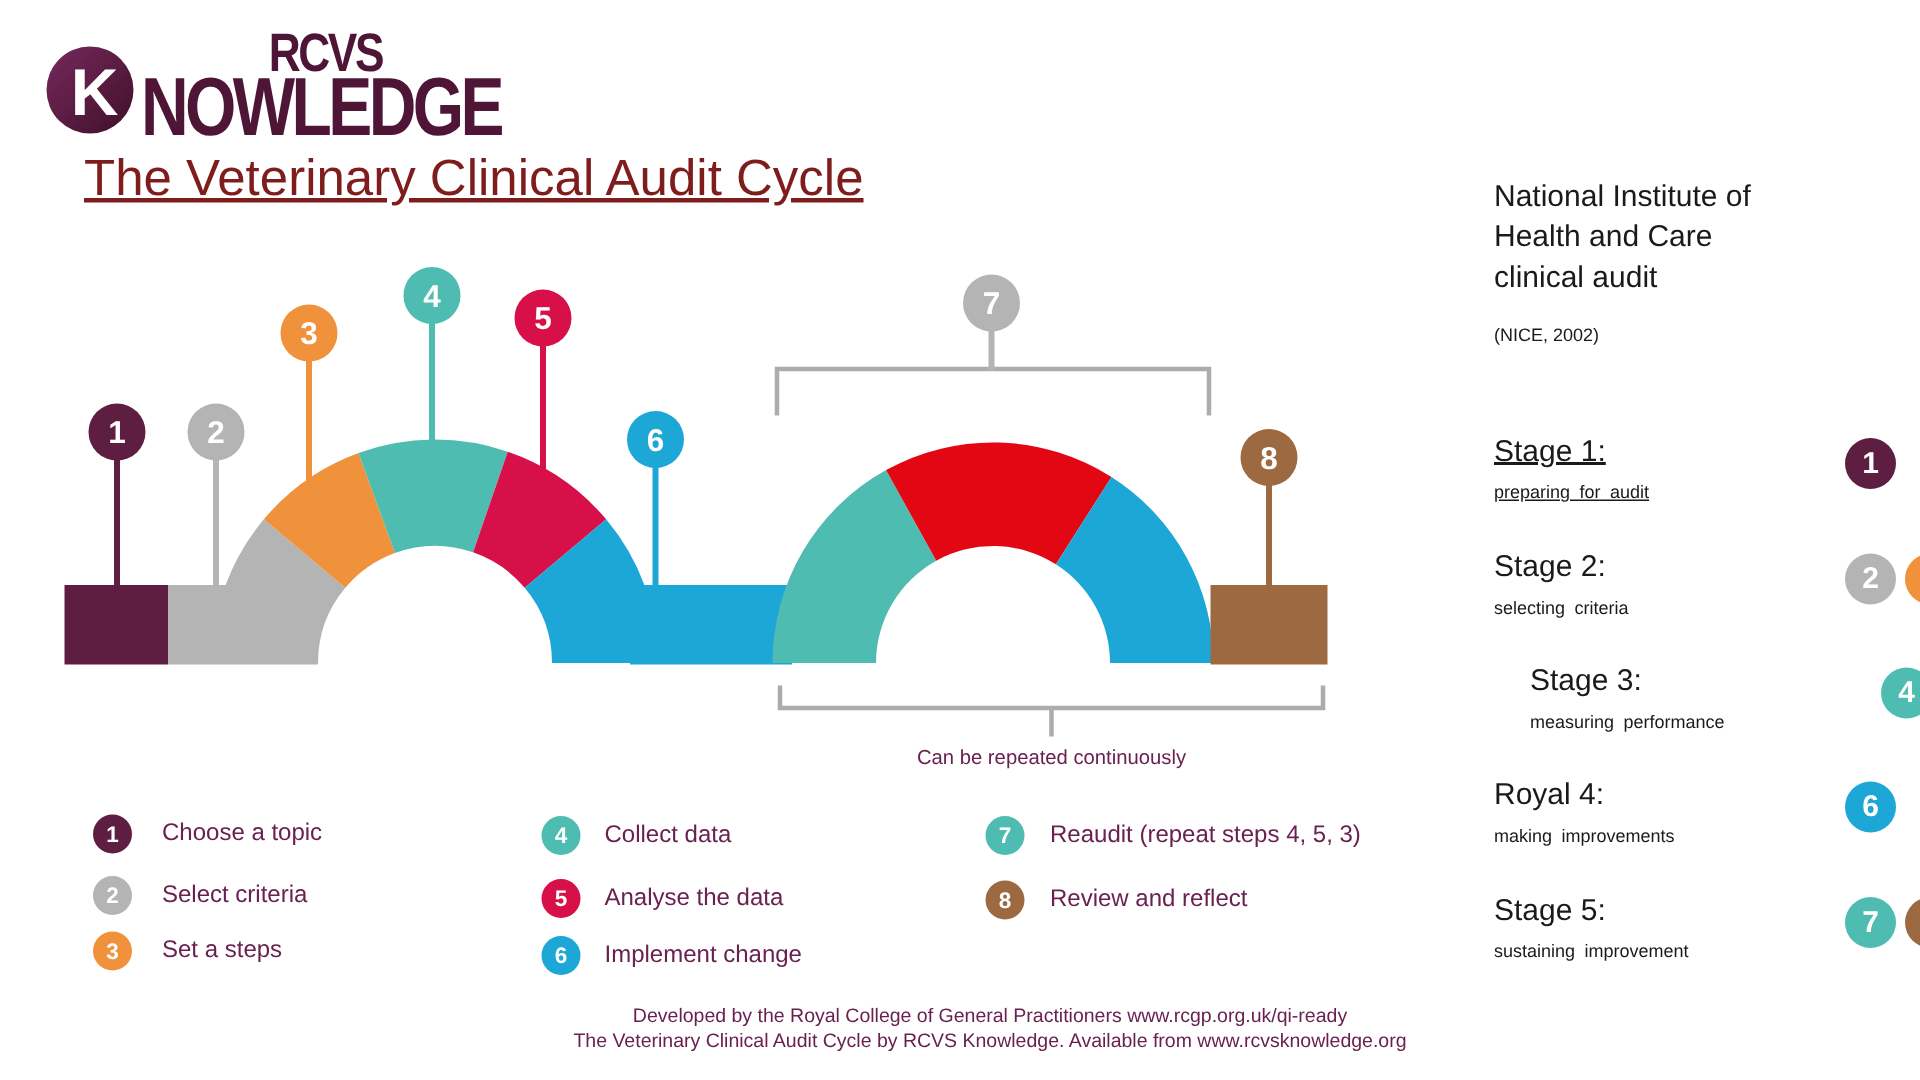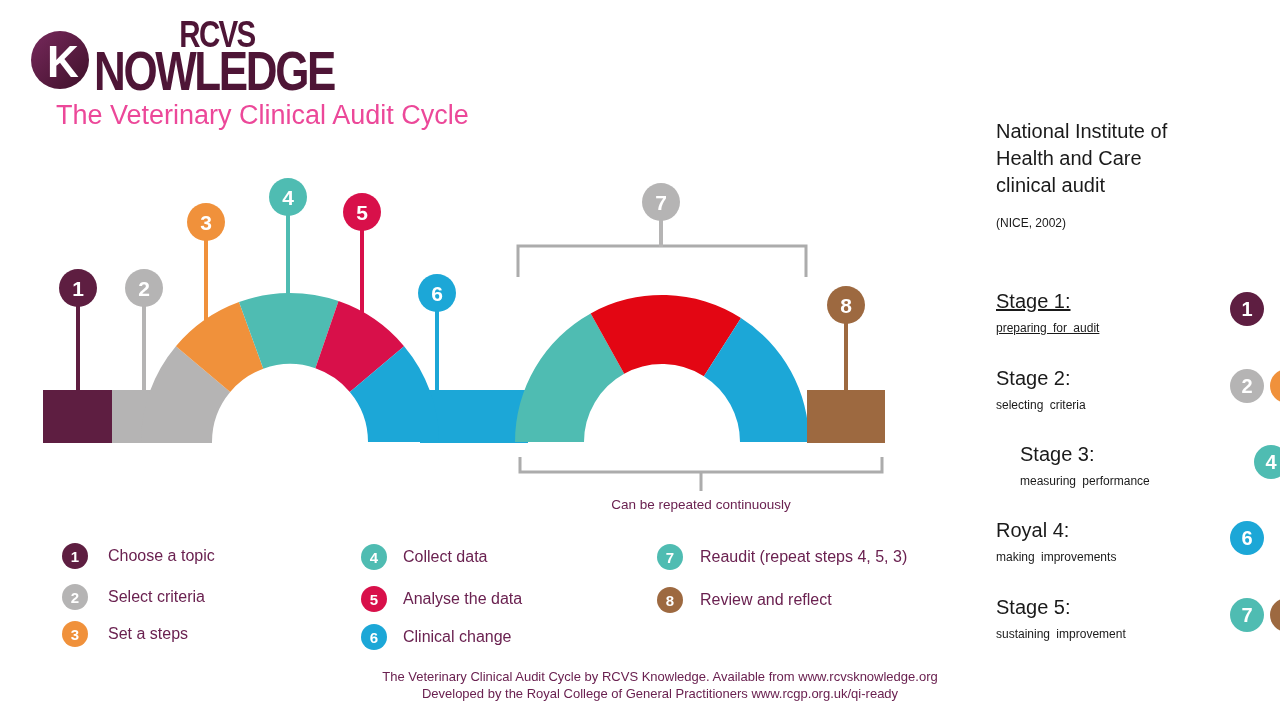--- a/index.html
+++ b/index.html
@@ -8,21 +8,21 @@
 
   
   #logo{position:absolute;left:30px;top:14px;display:flex;align-items:flex-start;}
   #logo-words{margin-left:2px;color:#4E1536;text-align:center;}
   #logo-rcvs{font-size:36px;font-weight:bold;letter-spacing:-2px;line-height:30px;
              transform:scaleX(.82);transform-origin:left bottom;margin-top:6px;}
   #logo-nowledge{font-size:55px;font-weight:bold;letter-spacing:-3px;line-height:46px;
              transform:scaleX(.80);transform-origin:left top;margin-top:-2px;}
 
   
-  #title{position:absolute;left:56px;top:100px;font-size:27px;color:#ec4899;}
+  #title{position:absolute;left:56px;top:100px;font-size:34px;color:#7f1d1d;text-decoration:underline;}
 
   
   #cycle-svg{position:absolute;left:0;top:0;}
 
   
   .badge{position:absolute;border-radius:50%;color:#fff;font-weight:bold;
          display:flex;align-items:center;justify-content:center;}
   .badge-sm{width:26px;height:26px;font-size:15px;}
   .badge-lg{width:34px;height:34px;font-size:20px;}
   .leg-label{position:absolute;height:26px;line-height:26px;font-size:16px;color:#6A2150;white-space:nowrap;}
@@ -111,21 +111,21 @@
       <div class="leg-label" style="left: 108px; top: 543px;">Choose a topic</div>
       <div class="badge badge-sm" style="left: 62px; top: 584px; background: rgb(181, 180, 180);">2</div>
       <div class="leg-label" style="left: 108px; top: 584px;">Select criteria</div>
       <div class="badge badge-sm" style="left: 62px; top: 621px; background: rgb(240, 145, 59);">3</div>
       <div class="leg-label" style="left: 108px; top: 621px;">Set a steps</div>
       <div class="badge badge-sm" style="left: 361px; top: 544px; background: rgb(79, 188, 178);">4</div>
       <div class="leg-label" style="left: 403px; top: 544px;">Collect data</div>
       <div class="badge badge-sm" style="left: 361px; top: 586px; background: rgb(216, 16, 74);">5</div>
       <div class="leg-label" style="left: 403px; top: 586px;">Analyse the data</div>
       <div class="badge badge-sm" style="left: 361px; top: 624px; background: rgb(28, 167, 215);">6</div>
-      <div class="leg-label" style="left: 403px; top: 624px;">Clinical change</div>
+      <div class="leg-label" style="left: 403px; top: 624px;">Implement change</div>
       <div class="badge badge-sm" style="left: 657px; top: 544px; background: rgb(79, 188, 178);">7</div>
       <div class="leg-label" style="left: 700px; top: 544px;">Reaudit (repeat steps 4, 5, 3)</div>
       <div class="badge badge-sm" style="left: 657px; top: 587px; background: rgb(157, 105, 64);">8</div>
       <div class="leg-label" style="left: 700px; top: 587px;">Review and reflect</div>
     </div>
 
   <div id="nice-panel">
     <div class="nice-line">National Institute of</div>
     <div class="nice-line">Health and Care</div>
     <div class="nice-line">clinical audit</div>
@@ -166,17 +166,17 @@
           <div class="stage-desc">sustaining improvement</div>
           <div class="stage-badges" style="left: 234px; top: 4px;">
             <div class="badge badge-lg" style="position: static; background: rgb(79, 188, 178);">7</div>
             <div class="badge badge-lg" style="position: static; background: rgb(157, 105, 64);">8</div>
           </div>
         </div>
       </div>
   </div>
 
   <div id="footer">
+    <div>Developed by the Royal College of General Practitioners www.rcgp.org.uk/qi-ready</div>
     <div>The Veterinary Clinical Audit Cycle by RCVS Knowledge. Available from www.rcvsknowledge.org</div>
-    <div>Developed by the Royal College of General Practitioners www.rcgp.org.uk/qi-ready</div>
   </div>
 
 </div>
 
 </body></html>

